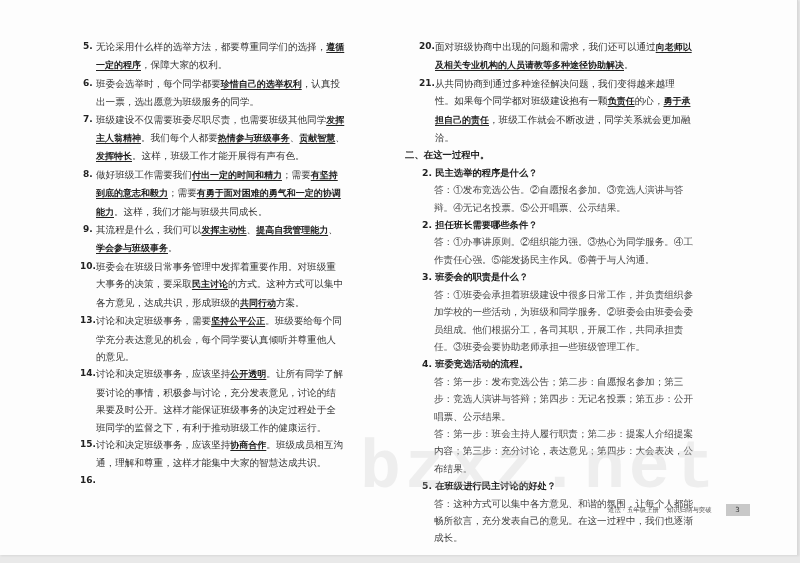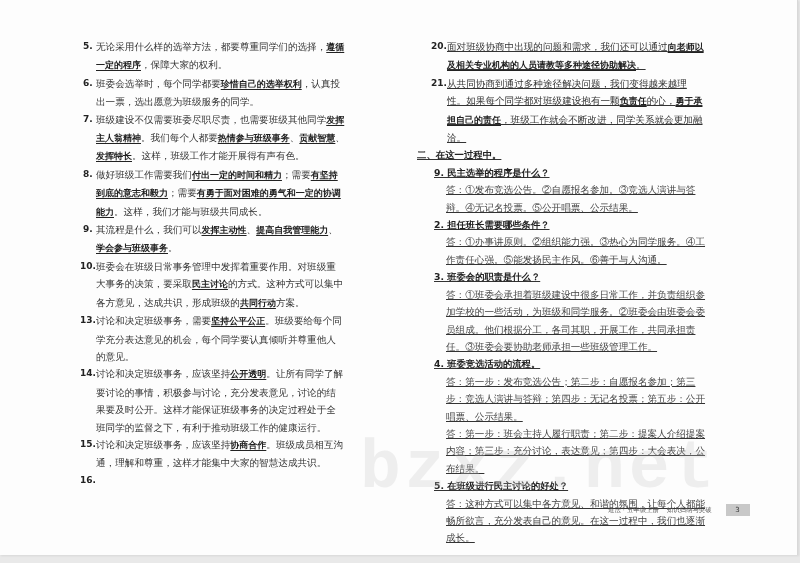--- a/index.html
+++ b/index.html
@@ -10,21 +10,21 @@
     color:#333;
   }
   .page {
     position:absolute; left:0; top:0; width:797px; height:555px;
     background:#fdfdfd;
     border-right:1px solid #d8d8d8;
     box-shadow: 1px 1px 2px rgba(0,0,0,0.08);
   }
   .col { position:absolute; top:38px; font-size:9.6px; line-height:17.4px; }
   .col-left { left:83px; width:262px; }
-  .col-right { left:434px; width:272px;text-decoration:underline; }
+  .col-right { left:422px; width:272px; }
   .item { position:relative; padding-left:13px; }
   .item .num { position:absolute; left:0; top:0; font-family:"DejaVu Sans","Liberation Sans",sans-serif; font-weight:bold; font-size:9px; color:#222; }
   .item.two .num { left:-3px; }
   u.k { font-family:"DejaVu Sans","Liberation Sans",sans-serif; font-weight:bold; color:#222; text-decoration:underline; text-underline-offset:2px; font-size:9px; }
   .section-head { font-family:"DejaVu Sans","Liberation Sans",sans-serif; font-weight:bold; font-size:9.4px; color:#222; margin-left:-17px; }
   .q { font-family:"DejaVu Sans","Liberation Sans",sans-serif; font-weight:bold; font-size:9.3px; color:#222; position:relative; padding-left:0; }
   .ans { padding-left:12px; color:#444; }
   .footer {
     position:absolute; left:608px; top:504px; display:flex; align-items:center; gap:8px;
     font-family:"DejaVu Sans","Liberation Sans",sans-serif; font-size:6.4px; color:#555;
@@ -57,21 +57,21 @@
       </div>
     </div>
 
   <div class="col col-right">
     <div id="right-items">
         <div class="item two"><span class="num">20.</span><span>面对班级协商中出现的问题和需求，我们还可以通过</span><u class="k">向老师以及相关专业机构的人员请教等多种途径协助解决</u><span>。</span></div>
         <div class="item two"><span class="num">21.</span><span>从共同协商到通过多种途径解决问题，我们变得越来越理性。如果每个同学都对班级建设抱有一颗</span><u class="k">负责任</u><span>的心，</span><u class="k">勇于承担自己的责任</u><span>，班级工作就会不断改进，同学关系就会更加融洽。</span></div>
       </div>
     <div class="section-head">二、在这一过程中。</div>
     <div id="questions">
-        <div class="q">9. 民主选举的程序是什么？</div>
+        <div class="q">2. 民主选举的程序是什么？</div>
         <div class="ans">答：①发布竞选公告。②自愿报名参加。③竞选人演讲与答辩。④无记名投票。⑤公开唱票、公示结果。</div>
         <div class="q">2. 担任班长需要哪些条件？</div>
         <div class="ans">答：①办事讲原则。②组织能力强。③热心为同学服务。④工作责任心强。⑤能发扬民主作风。⑥善于与人沟通。</div>
         <div class="q">3. 班委会的职责是什么？</div>
         <div class="ans">答：①班委会承担着班级建设中很多日常工作，并负责组织参加学校的一些活动，为班级和同学服务。②班委会由班委会委员组成。他们根据分工，各司其职，开展工作，共同承担责任。③班委会要协助老师承担一些班级管理工作。</div>
         <div class="q">4. 班委竞选活动的流程。</div>
         <div class="ans">答：第一步：发布竞选公告；第二步：自愿报名参加；第三步：竞选人演讲与答辩；第四步：无记名投票；第五步：公开唱票、公示结果。</div>
         <div class="ans">答：第一步：班会主持人履行职责；第二步：提案人介绍提案内容；第三步：充分讨论，表达意见；第四步：大会表决，公布结果。</div>
         <div class="q">5. 在班级进行民主讨论的好处？</div>
         <div class="ans">答：这种方式可以集中各方意见、和谐的氛围，让每个人都能畅所欲言，充分发表自己的意见。在这一过程中，我们也逐渐成长。</div>

